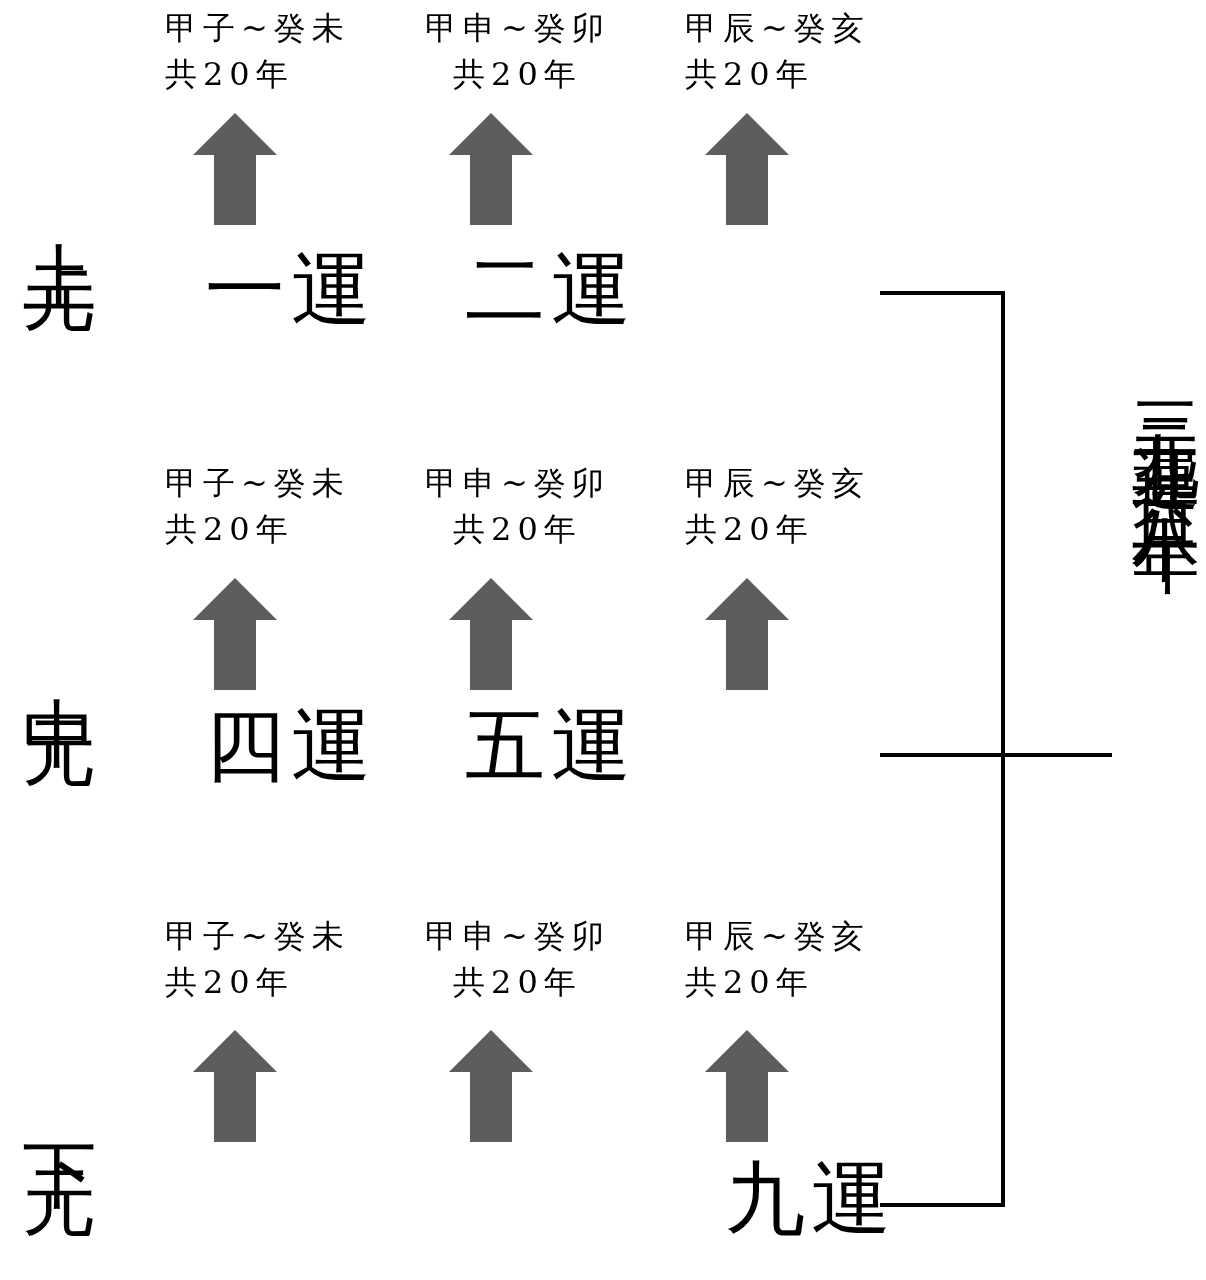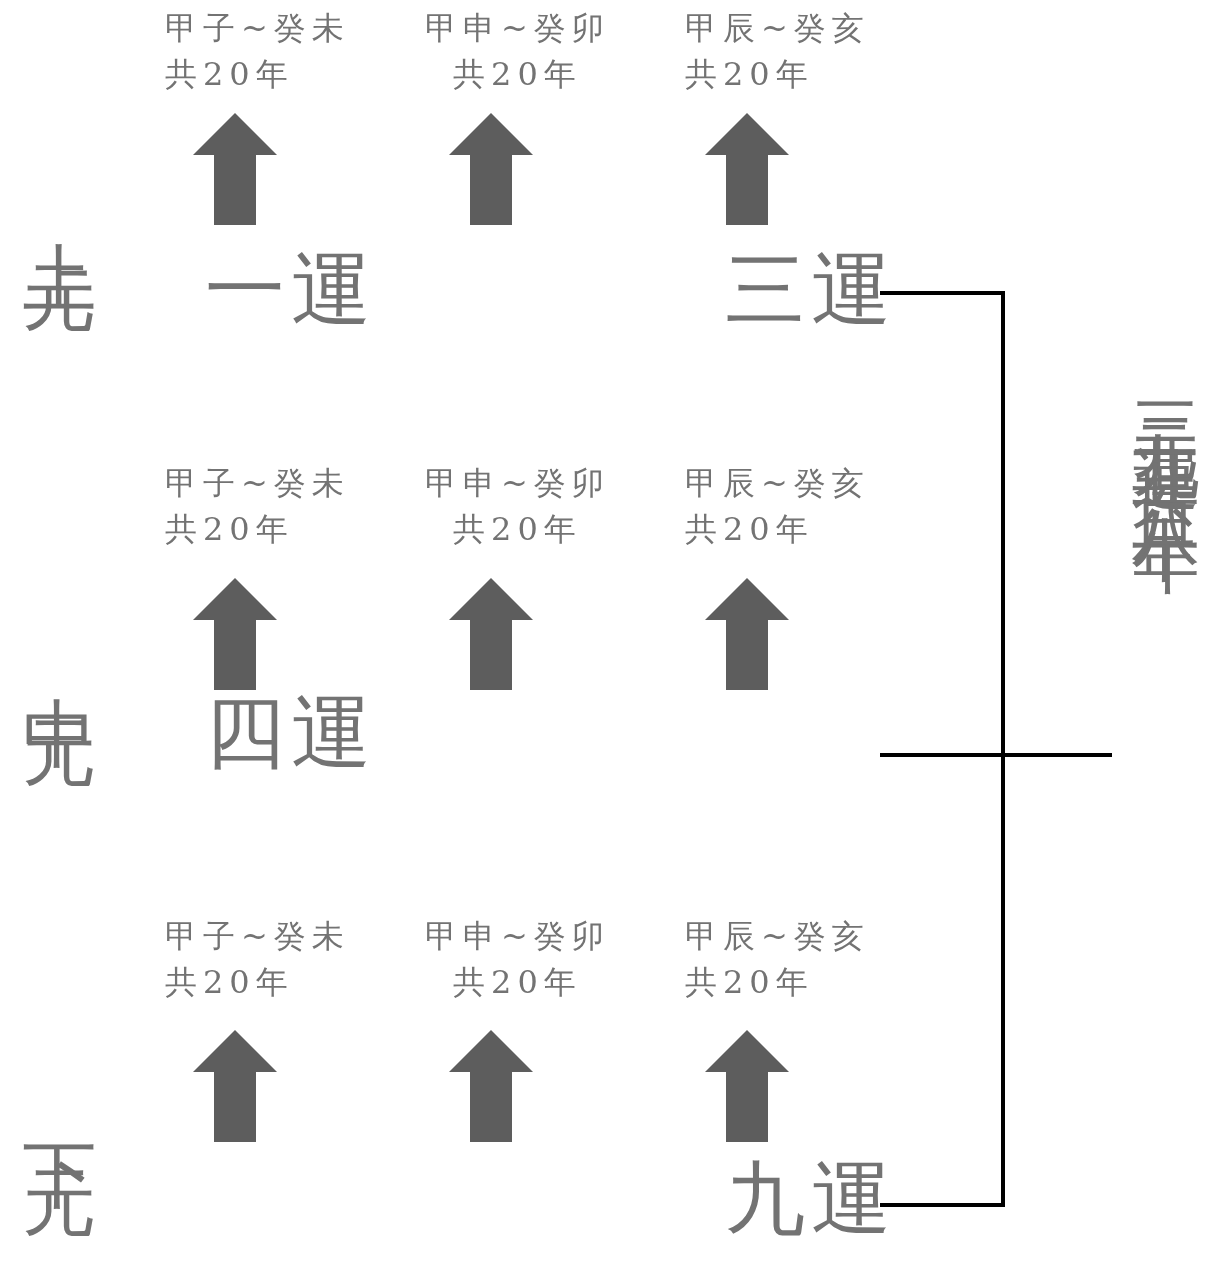--- a/index.html
+++ b/index.html
@@ -6,21 +6,21 @@
     margin: 0;
     padding: 0;
     background: #ffffff;
   }
   .canvas {
     position: relative;
     width: 1206px;
     height: 1280px;
     background: #ffffff;
     font-family: "DejaVu Serif", serif;
-    color: #737373;
+    color: #000000;
     overflow: hidden;
   }
   .bracket {
     position: absolute;
     left: 0;
     top: 0;
     width: 1206px;
     height: 1280px;
     pointer-events: none;
   }
@@ -85,21 +85,21 @@
   .period-name {
     position: absolute;
     left: 8px;
     top: 248px;
     font-size: 80px;
     line-height: 1.06;
     letter-spacing: 6px;
     white-space: nowrap;
     margin-left: 32px;
   }
-  .row-2 .period-name { top: 239px; }
+  .row-2 .period-name { top: 252px; }
   .row-3 .period-name { top: 255px; }
 
   
   .total-label {
     position: absolute;
     left: 1132px;
     top: 350px;
     height: 860px;
     writing-mode: vertical-rl;
     text-orientation: upright;
@@ -136,50 +136,51 @@
     <div class="period-name">一運</div>
   </div>
   <div class="col row-1 col-c2">
     <div class="col-header">
       <div>甲申~癸卯</div>
       <div>共20年</div>
     </div>
     <svg class="arrow" viewBox="0 0 84 112">
         <polygon points="42,0 84,42 63,42 63,112 21,112 21,42 0,42"></polygon>
       </svg>
+    <div class="period-name">二運</div>
   </div>
   <div class="col row-1 col-c3">
     <div class="col-header">
       <div>甲辰~癸亥</div>
       <div>共20年</div>
     </div>
     <svg class="arrow" viewBox="0 0 84 112">
         <polygon points="42,0 84,42 63,42 63,112 21,112 21,42 0,42"></polygon>
       </svg>
-    <div class="period-name">三運</div>
   </div>
 
   <div class="col row-2 col-c1">
     <div class="col-header">
       <div>甲子~癸未</div>
       <div>共20年</div>
     </div>
     <svg class="arrow" viewBox="0 0 84 112">
         <polygon points="42,0 84,42 63,42 63,112 21,112 21,42 0,42"></polygon>
       </svg>
     <div class="period-name">四運</div>
   </div>
   <div class="col row-2 col-c2">
     <div class="col-header">
       <div>甲申~癸卯</div>
       <div>共20年</div>
     </div>
     <svg class="arrow" viewBox="0 0 84 112">
         <polygon points="42,0 84,42 63,42 63,112 21,112 21,42 0,42"></polygon>
       </svg>
+    <div class="period-name">五運</div>
   </div>
   <div class="col row-2 col-c3">
     <div class="col-header">
       <div>甲辰~癸亥</div>
       <div>共20年</div>
     </div>
     <svg class="arrow" viewBox="0 0 84 112">
         <polygon points="42,0 84,42 63,42 63,112 21,112 21,42 0,42"></polygon>
       </svg>
   </div>

